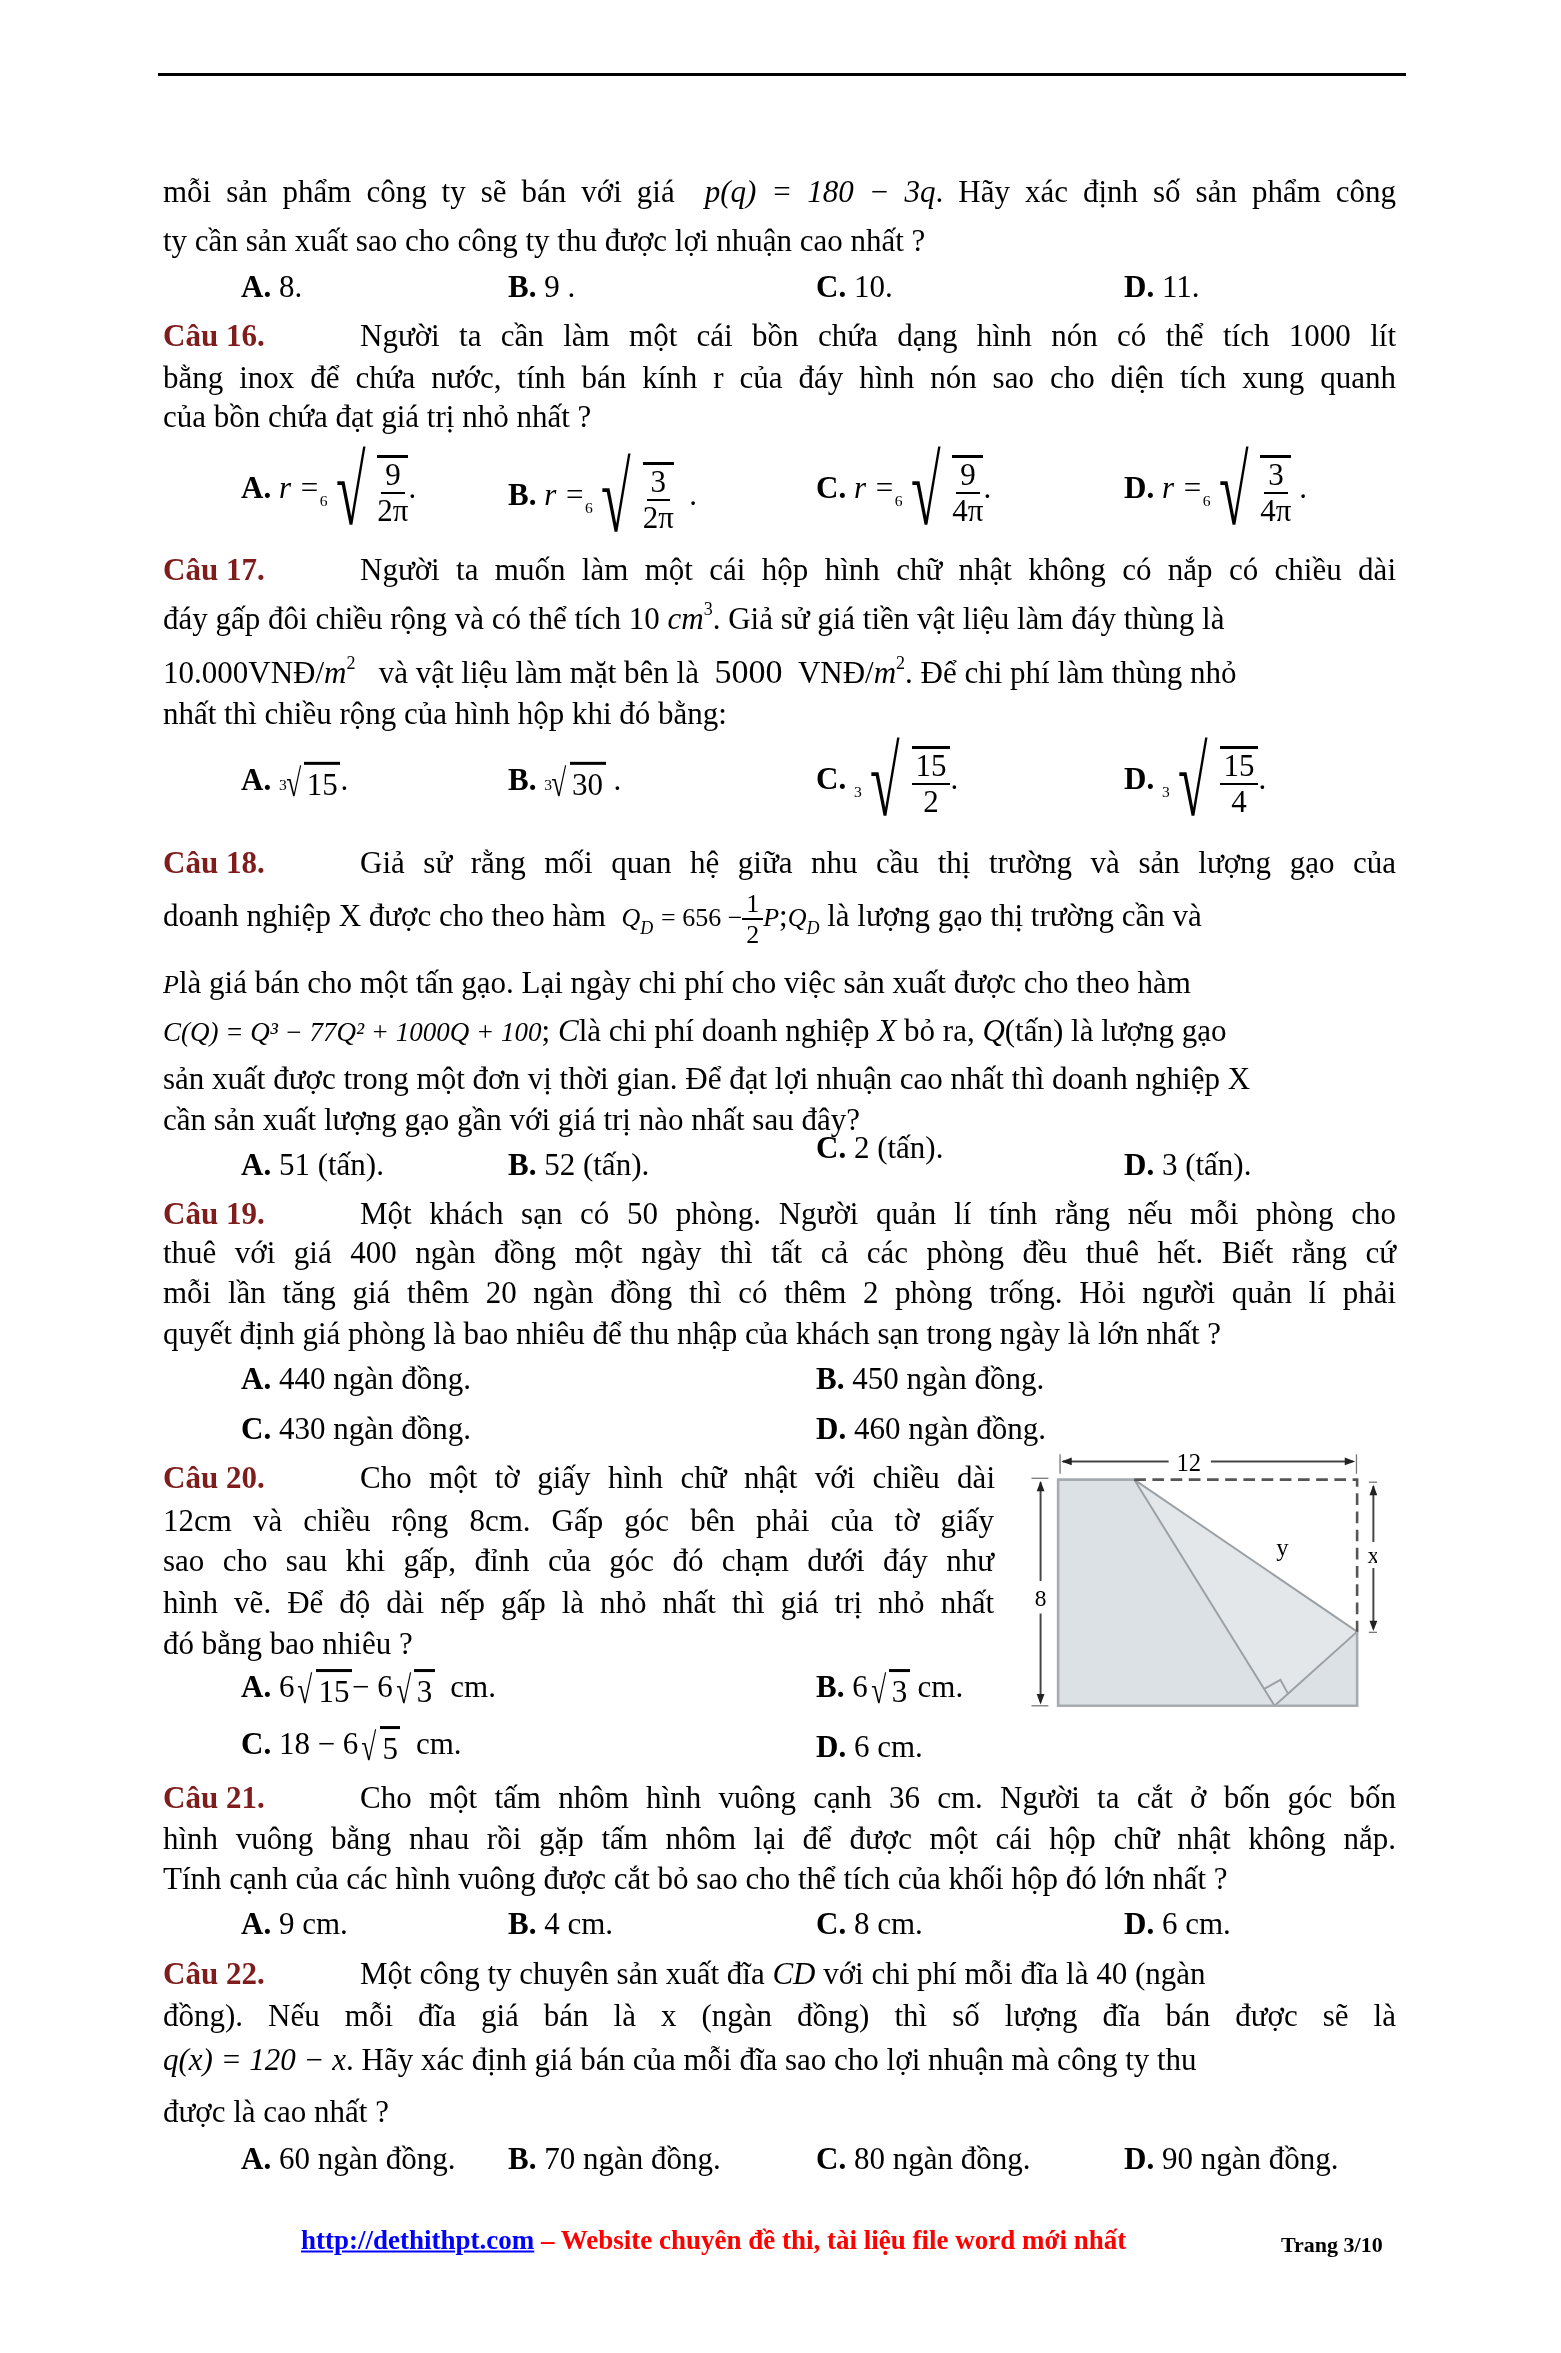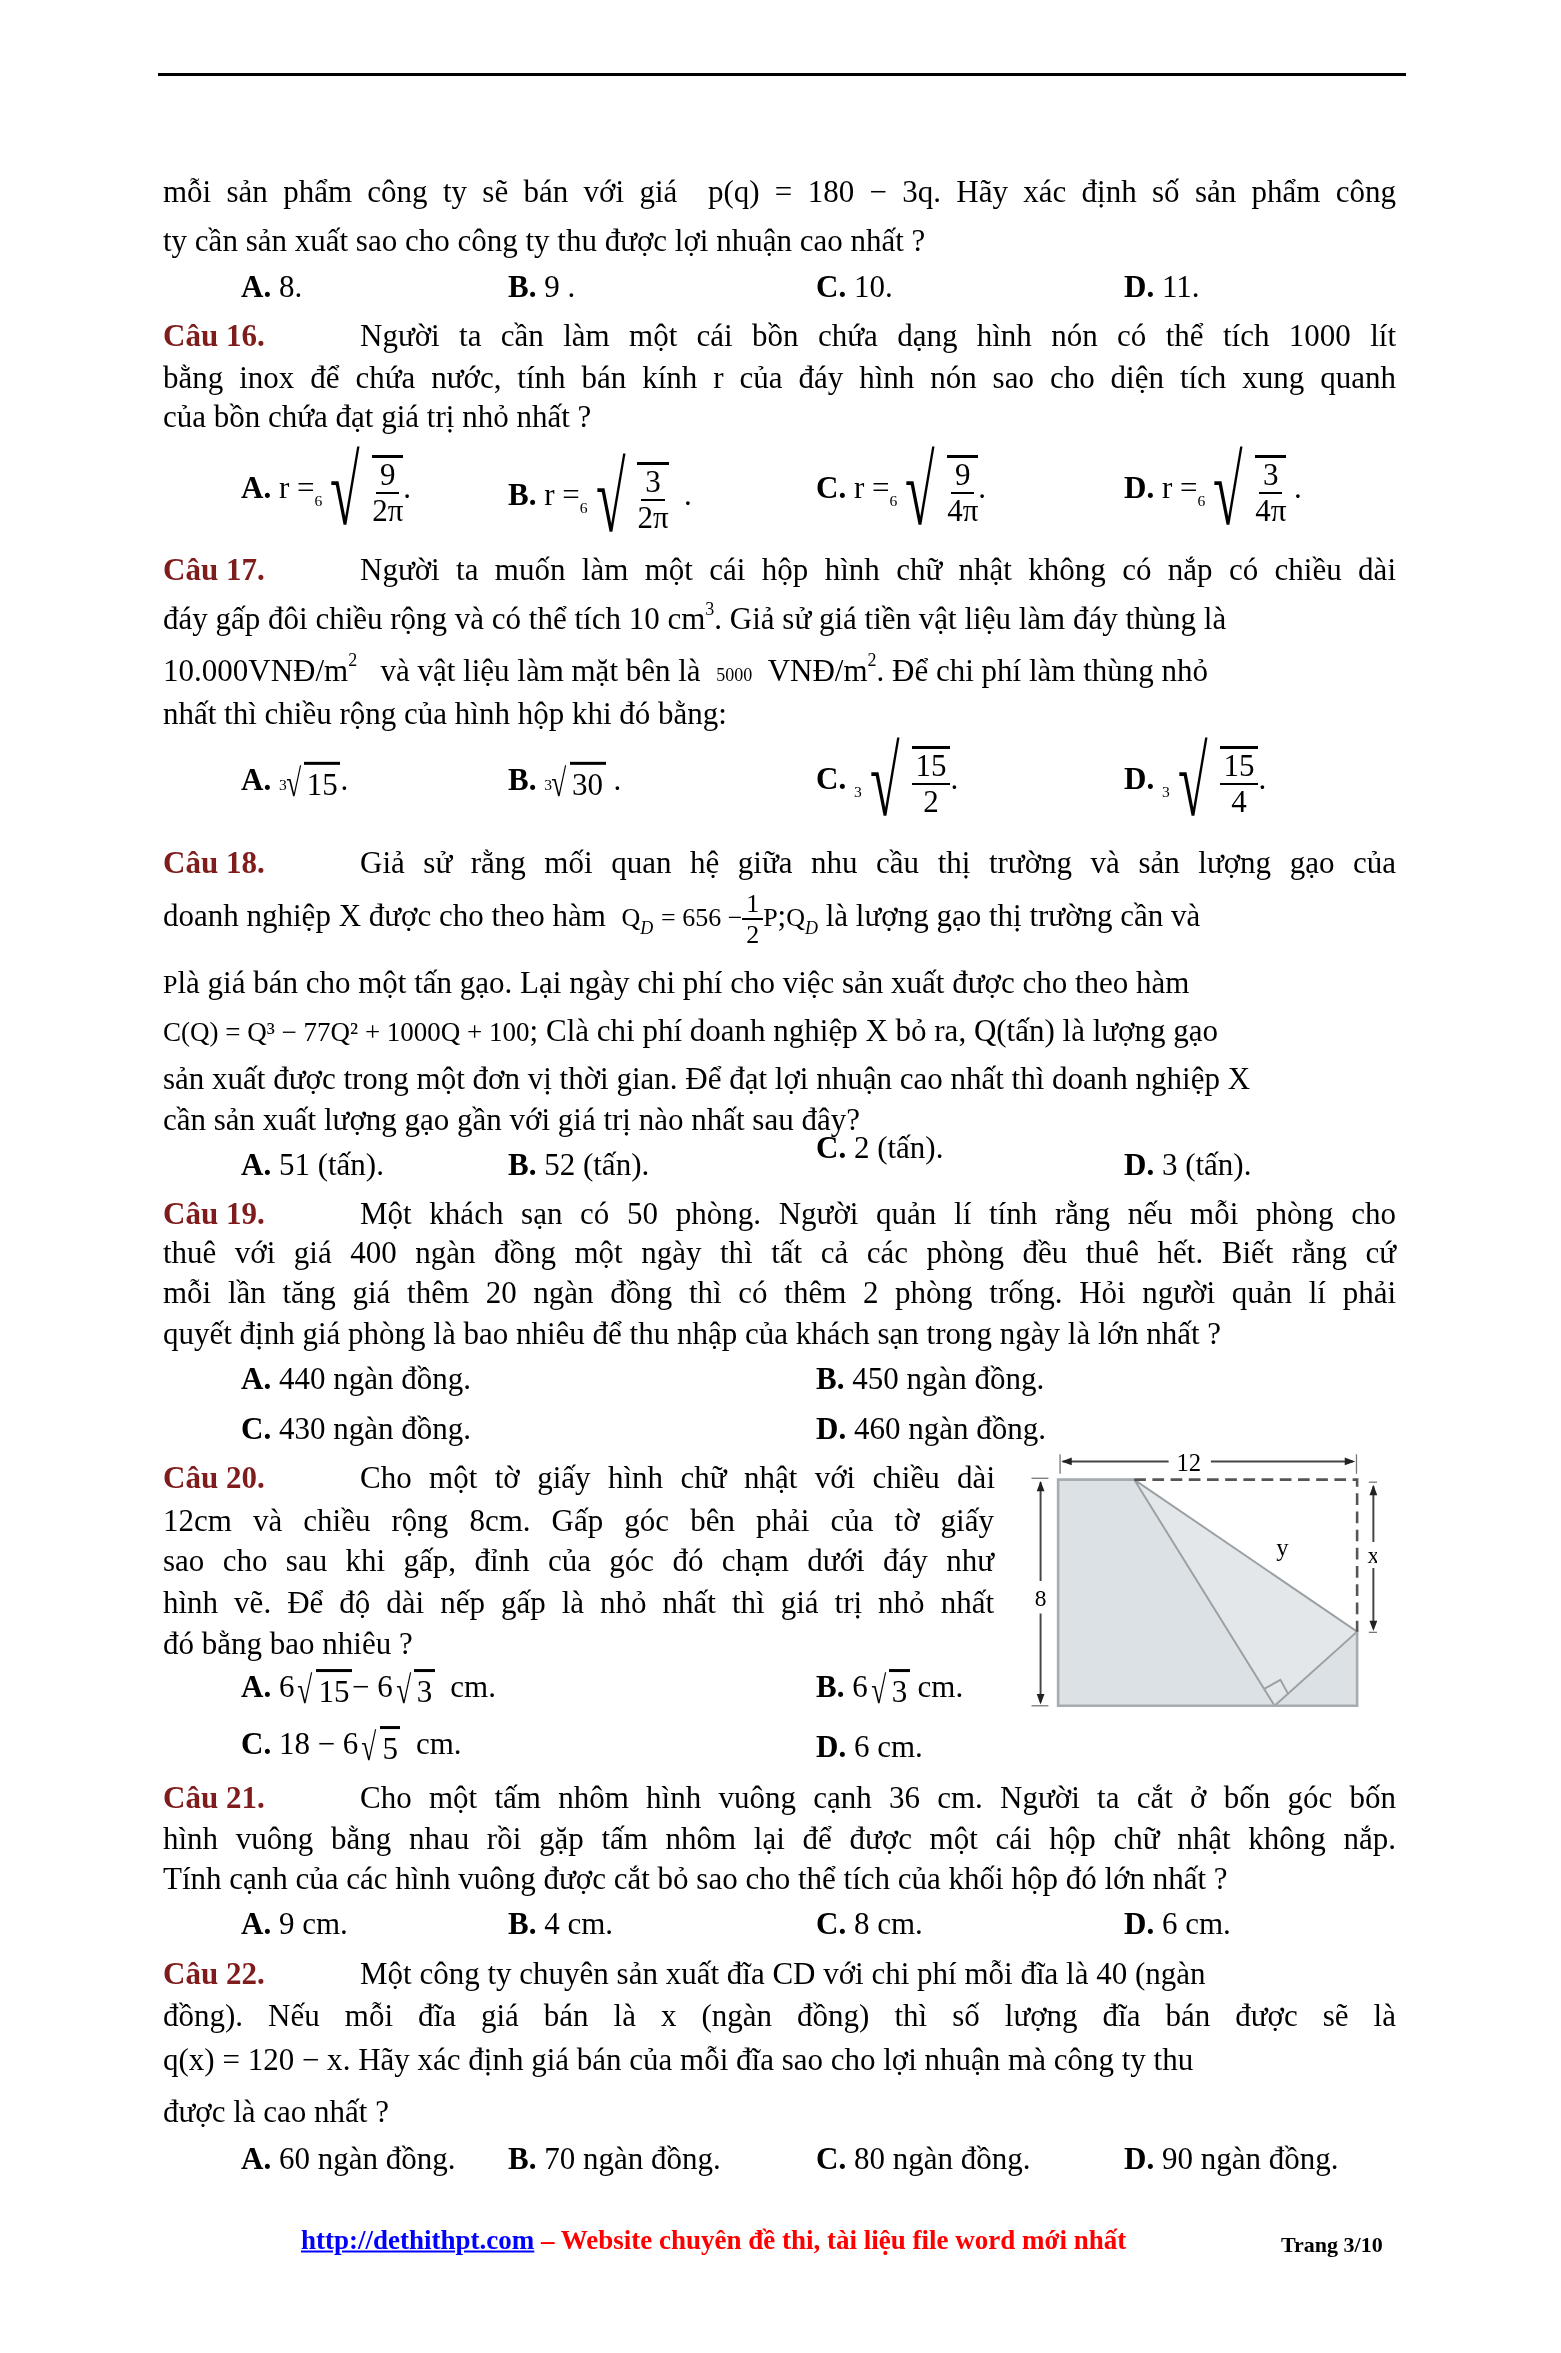--- a/index.html
+++ b/index.html
@@ -5,21 +5,21 @@
   html, body { margin:0; padding:0; background:#ffffff; }
   body { width:1561px; height:2354px; position:relative; overflow:hidden;
          font-family:"Liberation Serif", "DejaVu Serif", serif; color:#000; }
   .rule { position:absolute; left:158px; top:73px; width:1248px; height:2.6px; background:#000; }
   .line { position:absolute; left:163px; font-size:31px; line-height:39px; white-space:nowrap; transform:translateY(-50%); }
   .just { width:1233px; text-align:justify; text-align-last:justify; white-space:normal; }
   .just-narrow { width:831px; text-align:justify; text-align-last:justify; white-space:normal; }
   .qlabel { color:#7f1d1d; font-weight:bold; display:inline-block; width:197px; }
   .opt { position:absolute; font-size:31px; line-height:39px; white-space:nowrap; transform:translateY(-50%); }
   .opt b { font-weight:bold; }
-  .m { }
+  .m { font-style:italic; }
   .sup { font-size:18px; vertical-align:14.3px; }
   .sub { font-size:18px; vertical-align:-7.8px; font-style:italic; }
   .root { display:inline-flex; align-items:center; vertical-align:middle; }
   .root .idx { font-size:15.6px; align-self:flex-start; margin-top:13px; margin-right:-3.9px; }
   .root .sign { font-size:52px; line-height:52px; transform:scaleX(0.7); display:inline-block; }
   .root .rad { border-top:3.3px solid #000; padding:0 2.6px; display:inline-block; }
   .frac { display:inline-flex; flex-direction:column; align-items:center; vertical-align:middle; line-height:34px; }
   .frac .num { border-bottom:2.6px solid #000; padding:0 3.9px; }
   .root-tall .sign { font-size:98px; line-height:98px; transform:scaleX(0.55); }
   .root-tall .idx { margin-top:39px; }
@@ -83,21 +83,21 @@
       <span class="sign">√</span>
       <span class="frac" style="border-top:3.3px solid #000">
         <span class="num">3</span>
         <span>4π</span>
       </span>
     </span>&nbsp;<span>.</span>
 </div>
 
 <div class="line" style="top:569px"><span class="qlabel">Câu 17.</span><span class="just" style="display:inline-block;width:1036px">Người ta muốn làm một cái hộp hình chữ nhật không có nắp có chiều dài</span></div>
 <div class="line" style="top:614px"><span>đáy gấp đôi chiều rộng và có thể tích 10</span> <span class="m">cm</span><span class="sup">3</span><span>. Giả sử giá tiền vật liệu làm đáy thùng là</span></div>
-<div class="line" style="top:668px"><span>10.000VNĐ/</span><span class="m">m</span><span class="sup">2</span>&nbsp;&nbsp;&nbsp;<span>và vật liệu làm mặt bên là</span>&nbsp;&nbsp;<span style="font-size:18px">5000</span>&nbsp;&nbsp;<span>VNĐ/</span><span class="m">m</span><span class="sup">2</span><span>. Để chi phí làm thùng nhỏ</span></div>
+<div class="line" style="top:668px"><span>10.000VNĐ/</span><span class="m">m</span><span class="sup">2</span>&nbsp;&nbsp;&nbsp;<span>và vật liệu làm mặt bên là</span>&nbsp;&nbsp;<span style="font-size:34px">5000</span>&nbsp;&nbsp;<span>VNĐ/</span><span class="m">m</span><span class="sup">2</span><span>. Để chi phí làm thùng nhỏ</span></div>
 <div class="line" style="top:713px">nhất thì chiều rộng của hình hộp khi đó bằng:</div>
 
 <div class="opt" style="left:241px;top:782px">
   <b>A.</b> <span class="root root-small">
       <span class="idx">3</span>
       <span class="sign">√</span>
       <span class="rad">15</span>
     </span><span>.</span>
 </div>
 <div class="opt" style="left:508px;top:782px">

